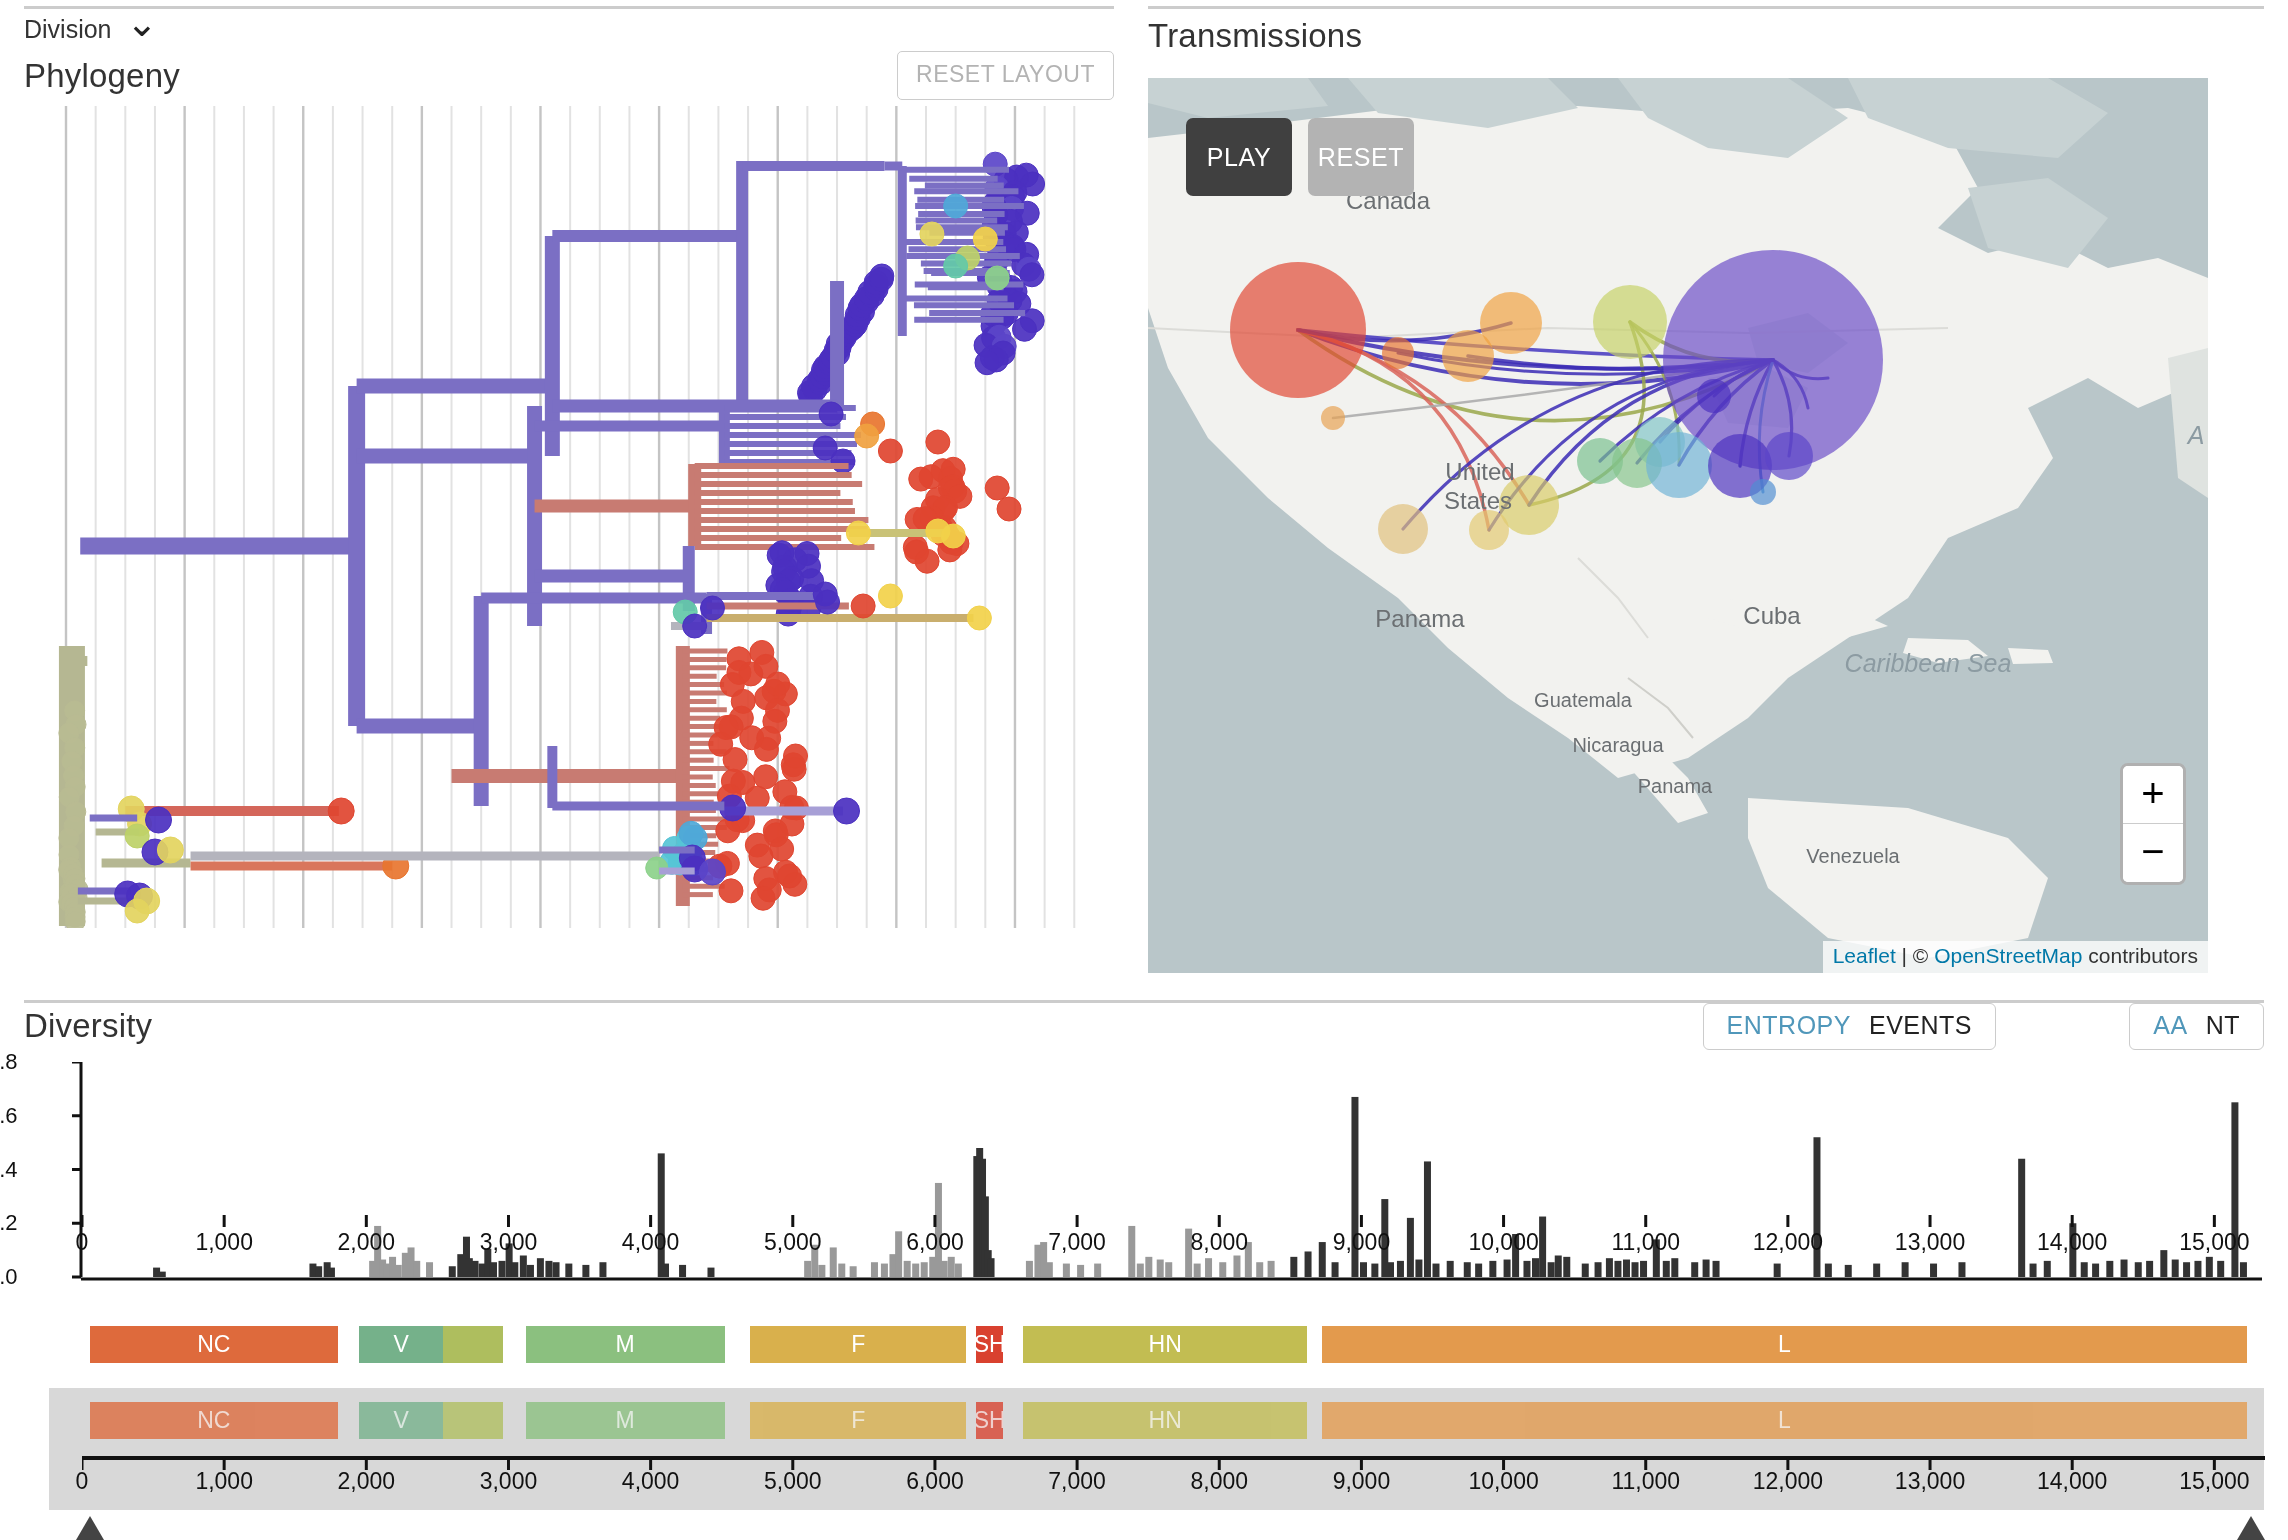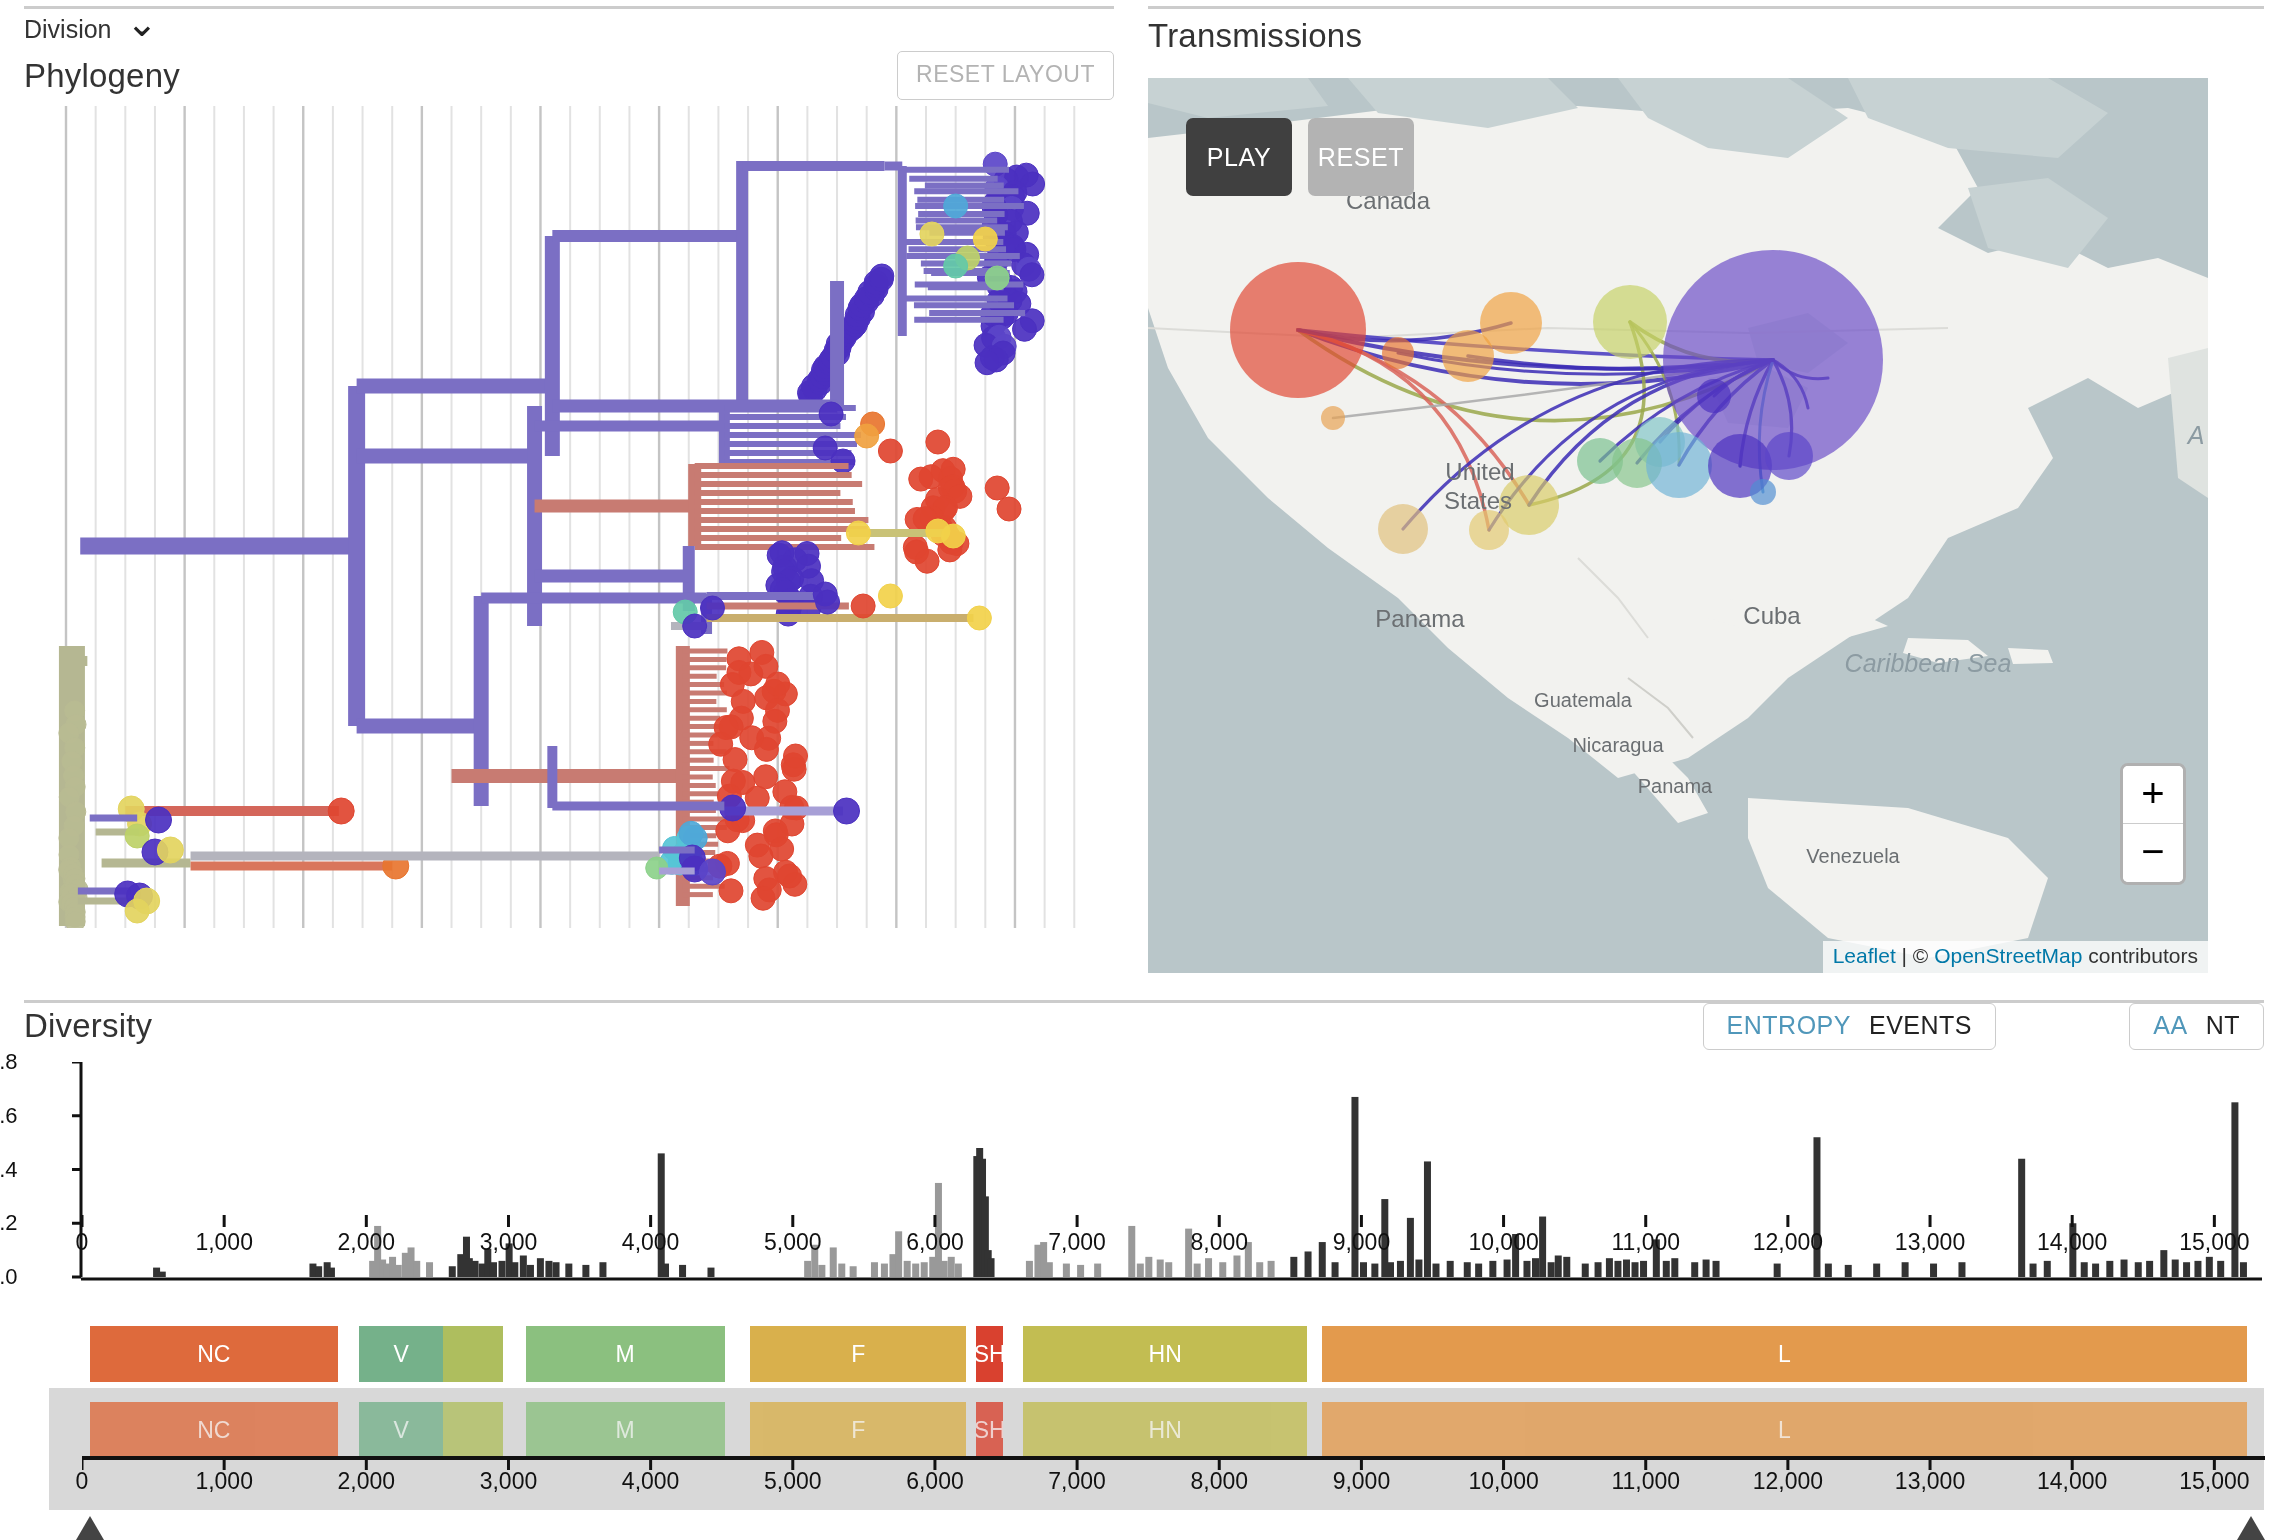--- a/index.html
+++ b/index.html
@@ -136,21 +136,21 @@
   #bars-svg { position: absolute; left: 25px; top: 0; }
   #x-axis-main { position: absolute; left: 0; top: 215px; width: 2200px; height: 46px; }
   .xt-lab {
     position: absolute; top: 14px; font-size: 23px; color: #111;
     transform: translateX(-50%); white-space: nowrap;
   }
 
   
   #gene-row-top { position: absolute; left: 33px; top: 326px; width: 2200px; height: 44px; }
   .gene {
-    position: absolute; top: 0; height: 56px;
+    position: absolute; top: 0; height: 37px;
     display: flex; align-items: center; justify-content: center;
     color: #fff; font-size: 23px; overflow: hidden; cursor: pointer;
   }
   #navbar {
     position: absolute; left: 25px; top: 388px;
     width: 2215px; height: 122px; background: #d8d8d8;
   }
   #gene-row-nav { position: absolute; left: 8px; top: 14px; width: 2200px; height: 44px; }
   .gene.dim { opacity: 0.78; }
   .gene.dim span { color: rgba(255,255,255,0.75); }

